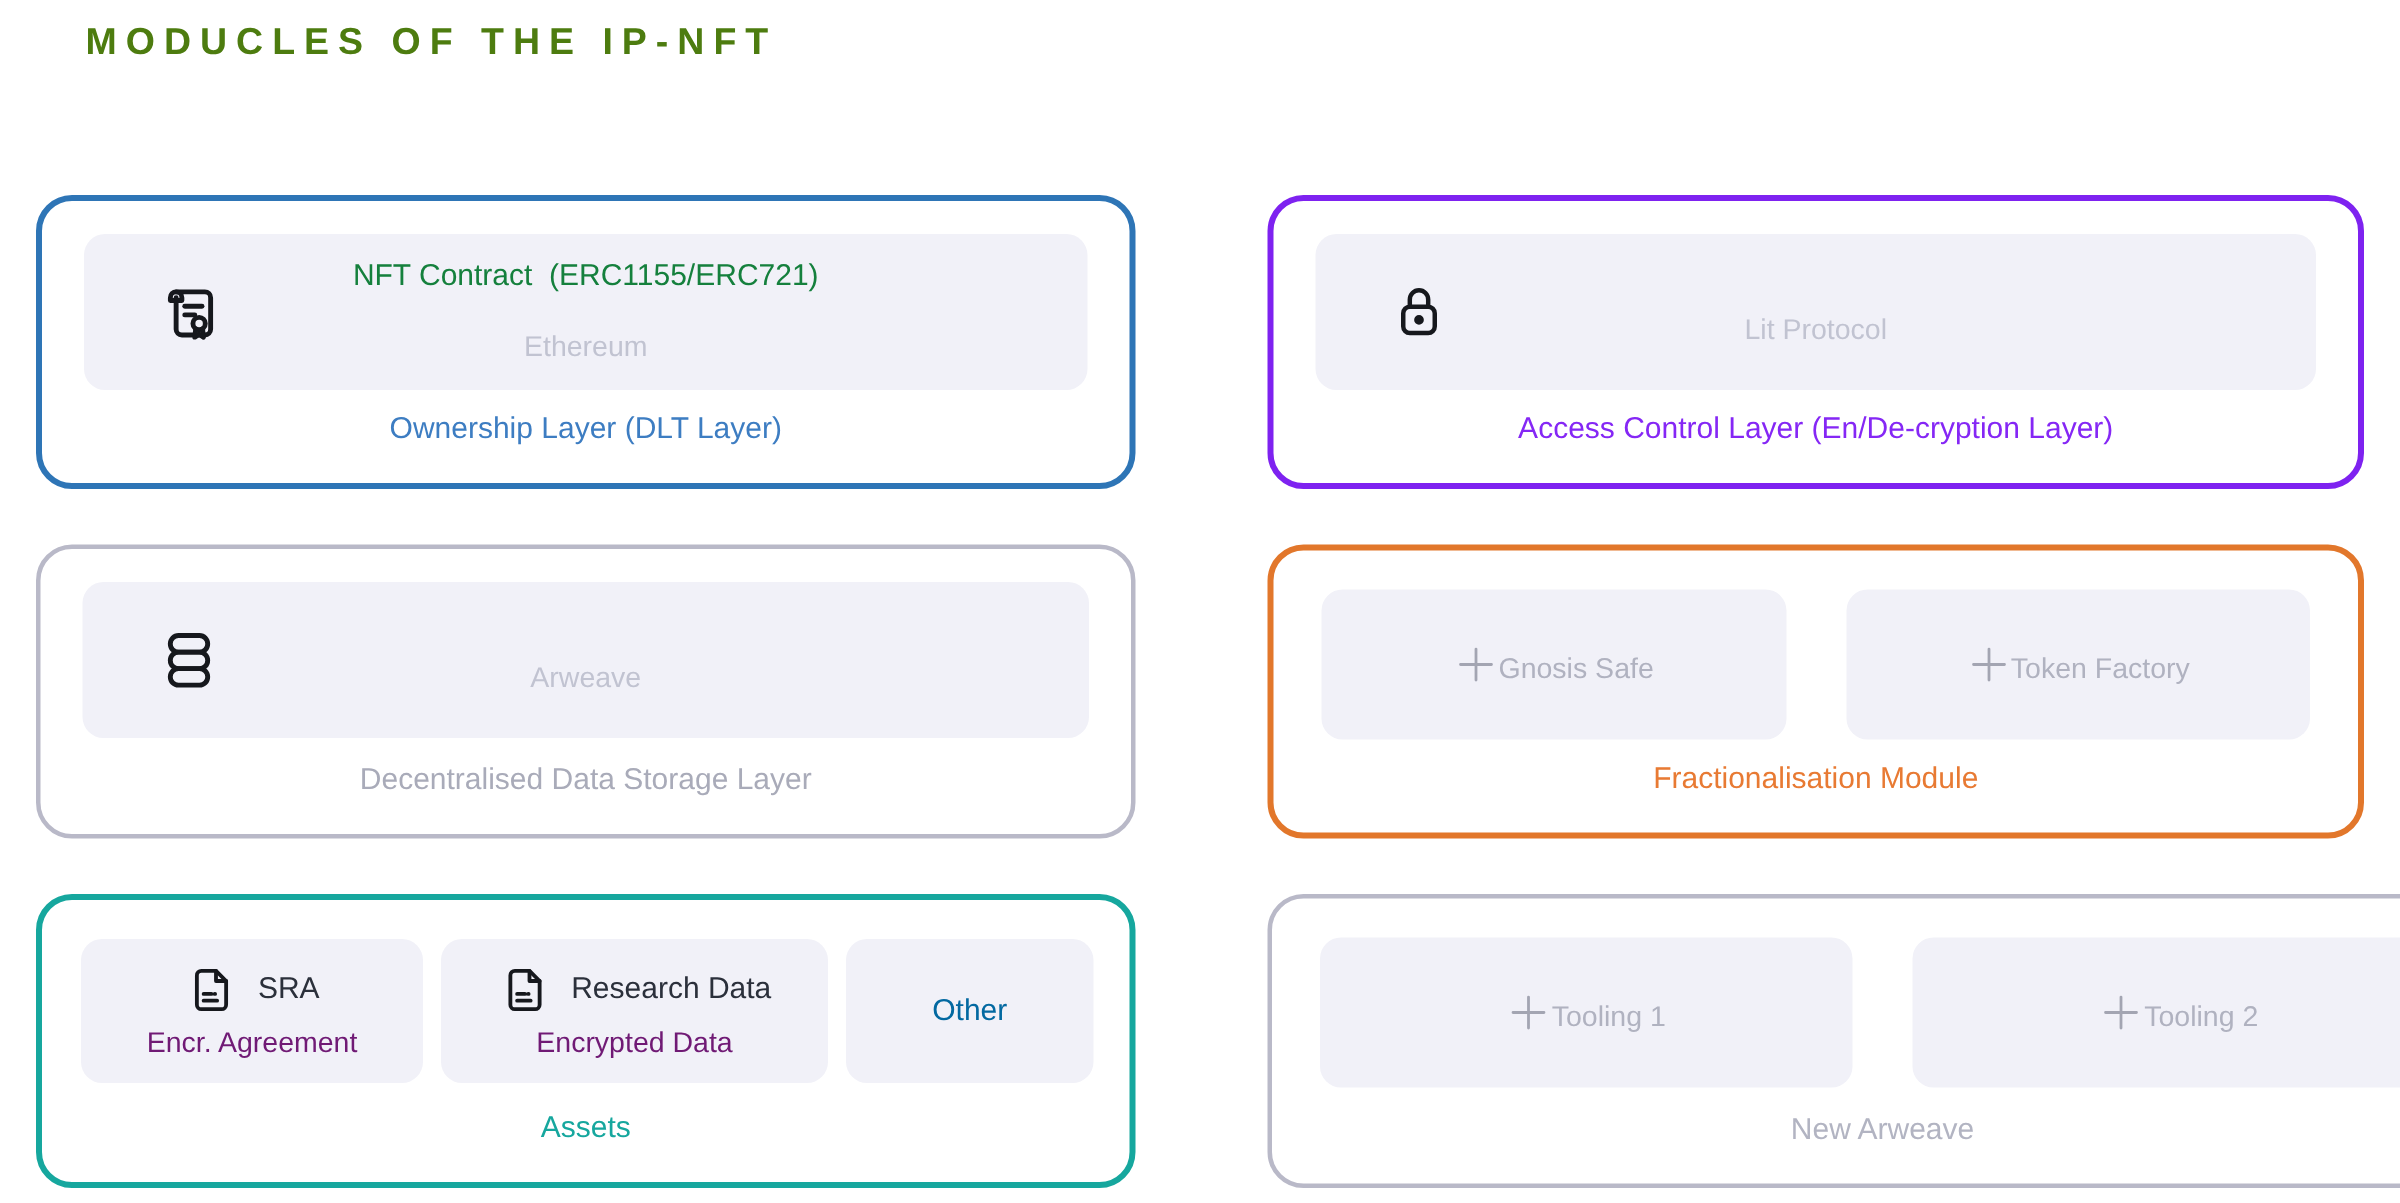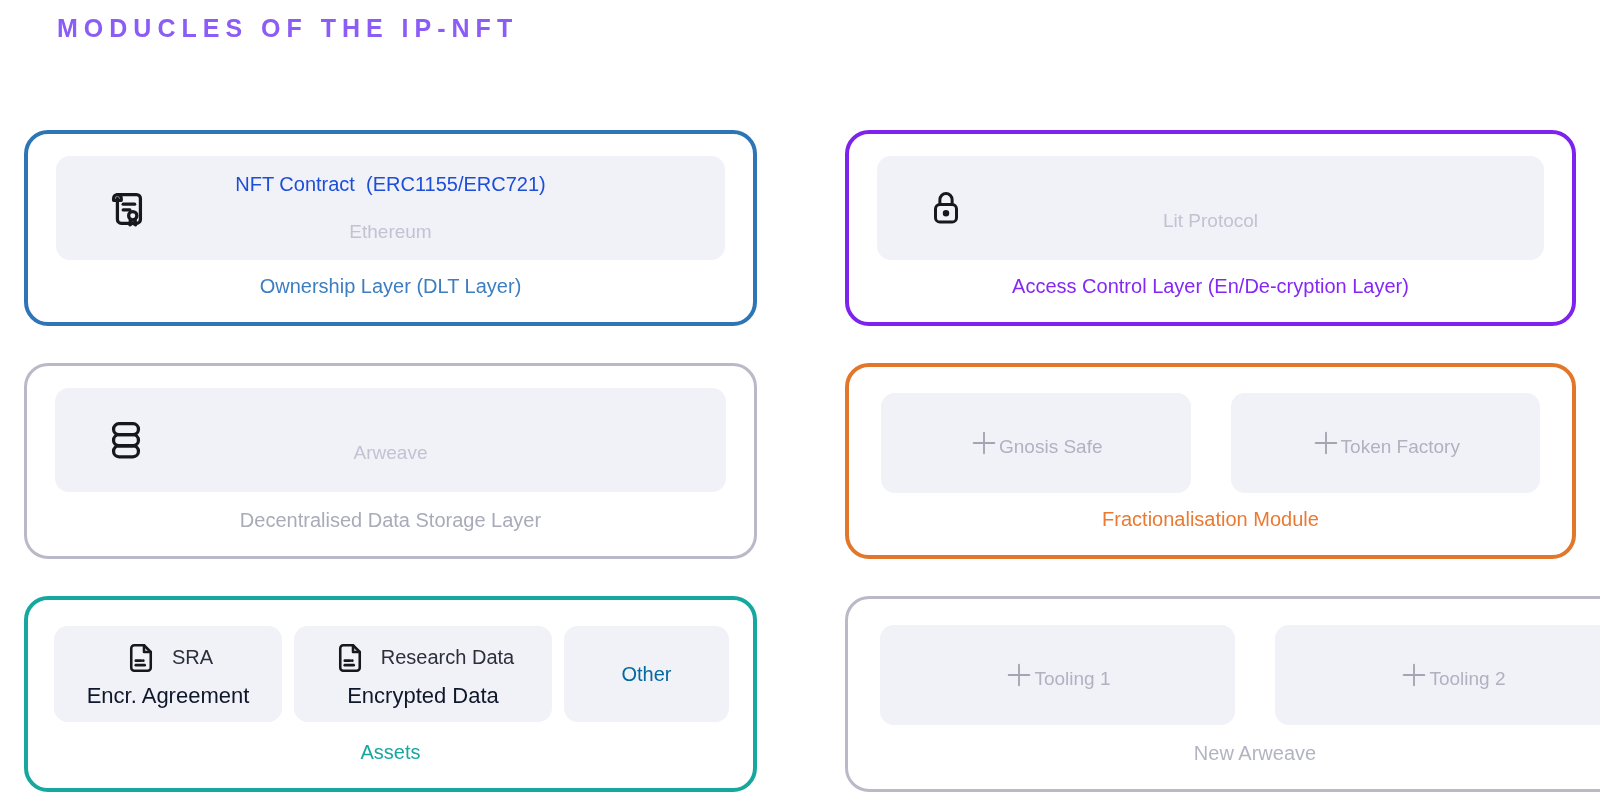--- a/index.html
+++ b/index.html
@@ -2,21 +2,21 @@
 <html><head>
 <meta charset="utf-8">
 <style>
   * { margin: 0; padding: 0; box-sizing: border-box; }
   html, body { width: 1600px; height: 802px; background: #ffffff; overflow: hidden;
                font-family: "Liberation Sans", "DejaVu Sans", sans-serif; }
 
   .page-title {
     position: absolute; left: 57px; top: 14px;
     font-size: 25px; font-weight: 700; letter-spacing: 6px;
-    color: #8b5cf6;
+    color: #4d7c0f;
   }
 
   .card {
     position: absolute; width: 733px; height: 196px;
     background: #ffffff; border-radius: 24px;
     border: 4px solid var(--accent, #b9b9c8);
   }
   .card.thin { border-width: 3px; }
 
   #card-ownership        { left: 24px;  top: 130px; }
@@ -34,21 +34,21 @@
   
   .info-tile {
     position: relative; margin: 22px 28px 0;
     height: 104px; background: #f1f1f8; border-radius: 14px;
     display: flex; flex-direction: column; align-items: center; justify-content: center;
   }
   .info-tile .tile-icon {
     position: absolute; left: 48px; top: 50%; transform: translateY(-50%);
     width: 46px; height: 46px; color: #16181d;
   }
-  .info-line1 { font-size: 20px; font-weight: 500; color: #1d4ed8; white-space: pre-wrap; }
+  .info-line1 { font-size: 20px; font-weight: 500; color: #15803d; white-space: pre-wrap; }
   .info-line2 { font-size: 19px; color: #c1c3d1; margin-top: 25px; }
 
   
   .plus-row { display: flex; gap: 40px; margin: 26px 32px 0; }
   .plus-tile {
     flex: 1 1 0; height: 100px; background: #f1f1f8; border-radius: 14px;
     display: flex; flex-direction: row; align-items: center; justify-content: center;
   }
   .plus-glyph { width: 30px; height: 30px; color: #a3a5b2; }
   .plus-label { font-size: 19px; color: #b0b2c0; margin-top: 7px; }
@@ -58,21 +58,21 @@
   .asset-tile {
     height: 96px; background: #f1f1f8; border-radius: 14px;
     display: flex; flex-direction: column; align-items: center; justify-content: center;
   }
   .asset-tile.t1 { flex: 0 0 228px; }
   .asset-tile.t2 { flex: 0 0 258px; }
   .asset-tile.t3 { flex: 0 0 165px; }
   .asset-top { display: flex; align-items: center; gap: 13px; }
   .asset-top .tile-icon { width: 36px; height: 36px; color: #16181d; }
   .asset-title { font-size: 20px; font-weight: 500; color: #2b303b; }
-  .asset-sub { font-size: 22px; color: #0f172a; margin-top: 7px; }
+  .asset-sub { font-size: 19px; color: #701a75; margin-top: 7px; }
   .asset-other { font-size: 20px; color: #0369a1; }
 
   svg { display: block; width: 100%; height: 100%; }
 </style>
 </head>
 <body>
 
 <h1 class="page-title">MODUCLES OF THE IP-NFT</h1>
 
 <section class="card" id="card-ownership" style="--accent: #2e75b6; --label: #3d7dc2;">

